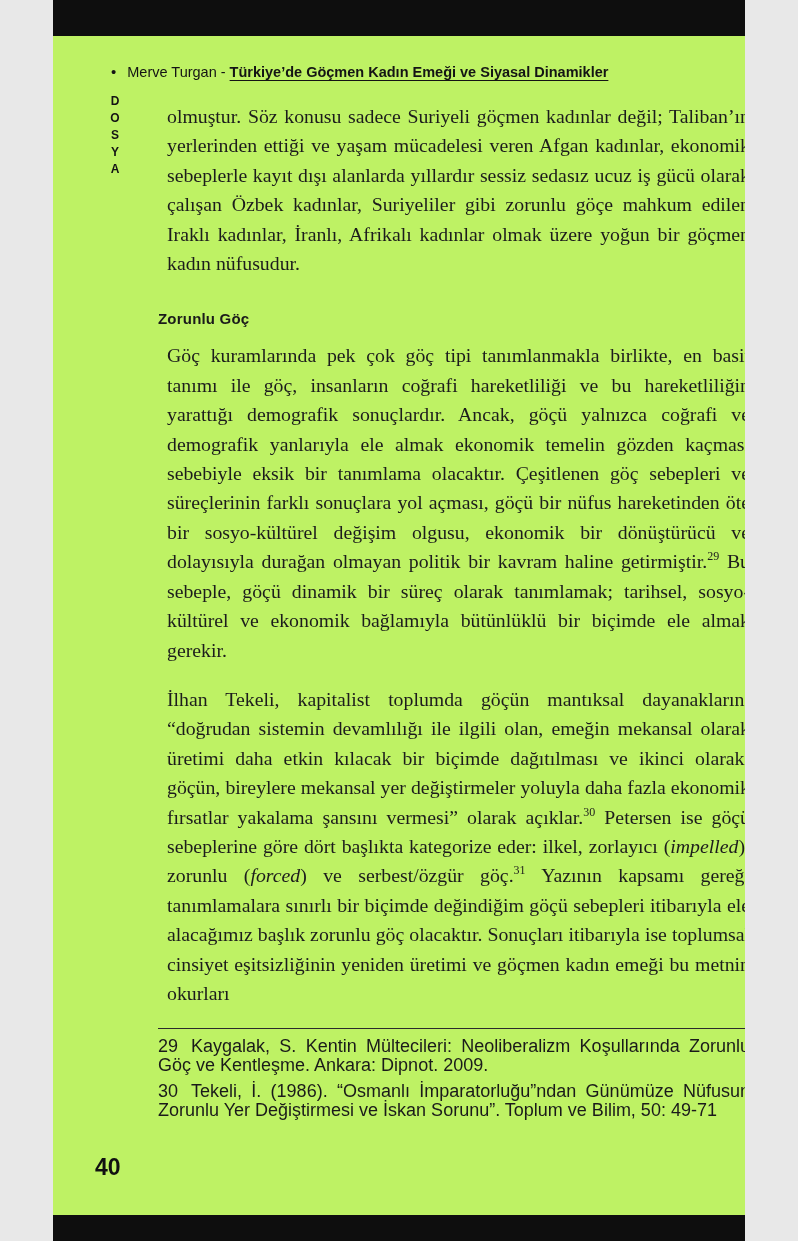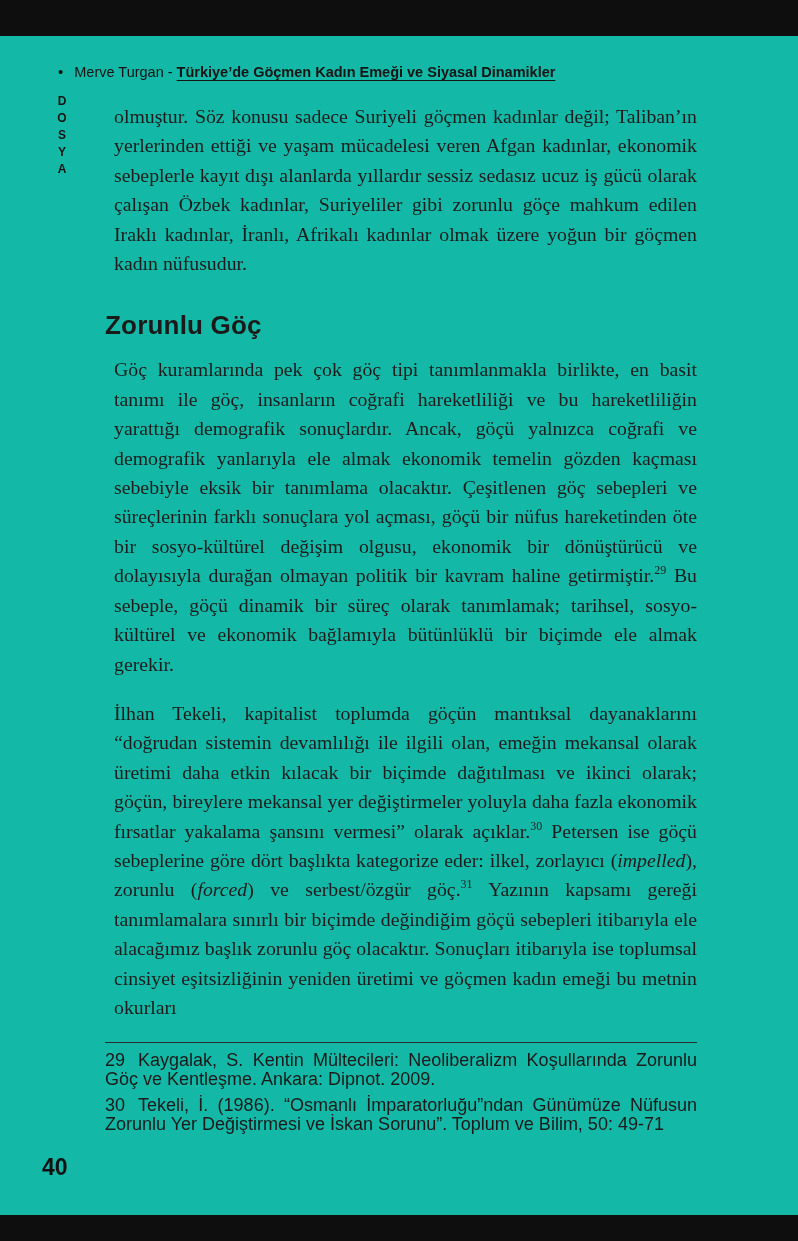--- a/index.html
+++ b/index.html
@@ -1,19 +1,19 @@
 <!DOCTYPE html>
 <html><head>
 <meta charset="utf-8">
 <style>
   html,body{margin:0;padding:0;background:#e8e8e8;}
   .page{
     position:relative;
-    width:798px;height:1241px;
-    background:#14b8a6;
+    width:692px;height:1241px;
+    background:#bef264;
     font-family:"Liberation Serif",serif;
     color:#1c1c1c;
     overflow:hidden;
     margin:0 auto;
   }
   .top-bar{
     position:absolute;top:0;left:0;
     width:798px;height:36px;
     background:#0e0e0e;
   }
@@ -49,21 +49,21 @@
   }
   .content p.body-par{
     margin:0 0 20px 9px;
     font-size:19.8px;
     line-height:29.4px;
     text-align:justify;
   }
   .content h2.section-heading{
     font-family:"Liberation Sans",sans-serif;
     font-weight:600;
-    font-size:26px;
+    font-size:15px;
     color:#1a1a1a;
     margin:32px 0 14px 0;
     letter-spacing:0.2px;
   }
   sup.fn-ref{
     font-size:12px;
     line-height:0;
     vertical-align:super;
   }
   .italic{font-style:italic;}

